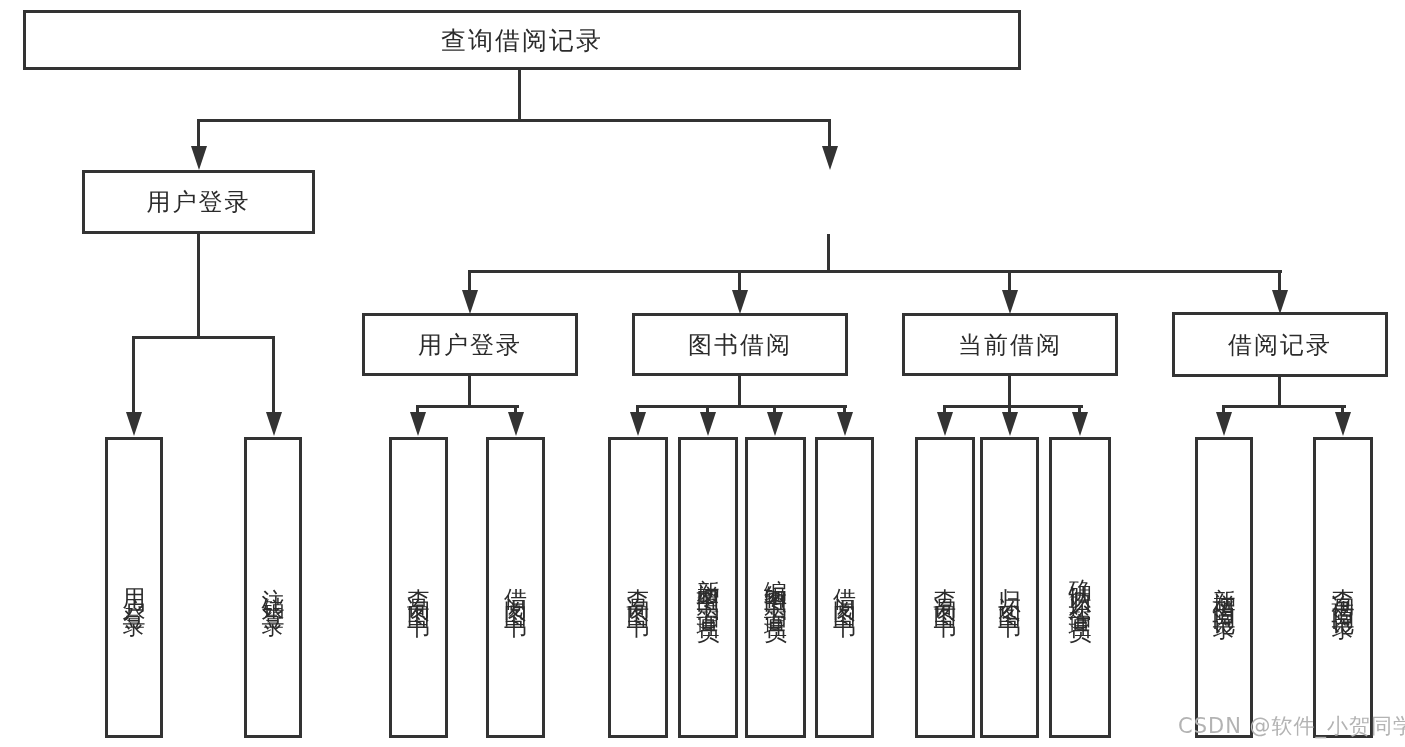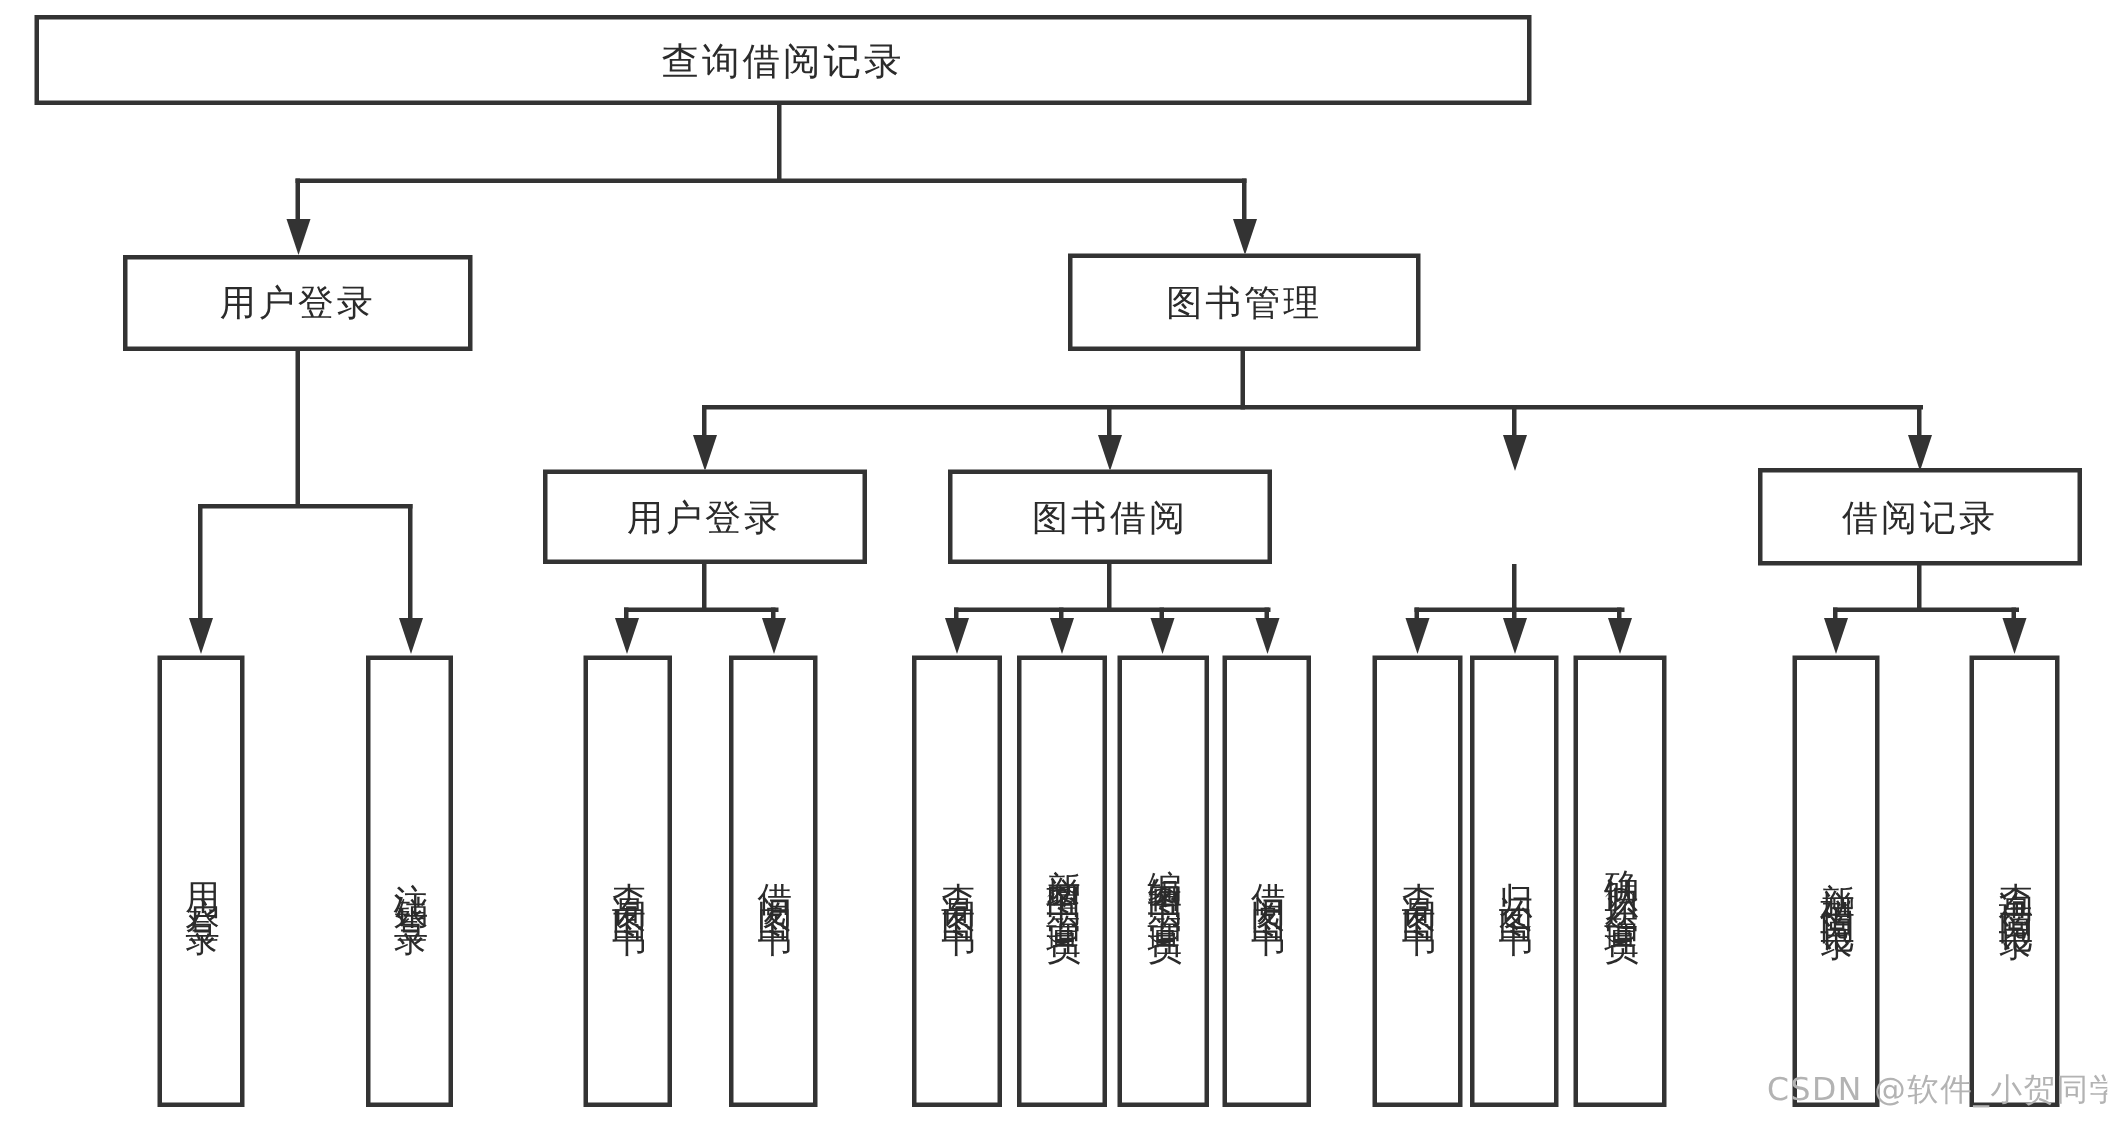--- a/index.html
+++ b/index.html
@@ -59,23 +59,20 @@
   <div class="line" style="left:518px;top:70px;width:3px;height:51px;"></div>
   <div class="line" style="left:197px;top:119px;width:634px;height:3px;"></div>
   <div class="line" style="left:197px;top:119px;width:3px;height:29px;"></div>
   <div class="line" style="left:828px;top:119px;width:3px;height:29px;"></div>
   <div class="arrow" style="left:191px;top:146px;"></div>
   <div class="arrow" style="left:822px;top:146px;"></div>
 
   <div class="box" style="left:82px;top:170px;width:233px;height:64px;">
     <span class="hlabel">用户登录</span>
   </div>
-  <div class="box" style="left:712px;top:169px;width:235px;height:65px;">
-    <span class="hlabel">图书管理</span>
-  </div>
 
   <div class="line" style="left:197px;top:234px;width:3px;height:104px;"></div>
   <div class="line" style="left:132px;top:336px;width:143px;height:3px;"></div>
   <div class="line" style="left:132px;top:336px;width:3px;height:78px;"></div>
   <div class="line" style="left:272px;top:336px;width:3px;height:78px;"></div>
   <div class="arrow" style="left:126px;top:412px;"></div>
   <div class="arrow" style="left:266px;top:412px;"></div>
 
   <div class="line" style="left:827px;top:234px;width:3px;height:39px;"></div>
   <div class="line" style="left:468px;top:270px;width:814px;height:3px;"></div>
@@ -86,20 +83,23 @@
   <div class="arrow" style="left:462px;top:290px;"></div>
   <div class="arrow" style="left:732px;top:290px;"></div>
   <div class="arrow" style="left:1002px;top:290px;"></div>
   <div class="arrow" style="left:1272px;top:290px;"></div>
 
   <div class="box" style="left:362px;top:313px;width:216px;height:63px;">
     <span class="hlabel">用户登录</span>
   </div>
   <div class="box" style="left:632px;top:313px;width:216px;height:63px;">
     <span class="hlabel">图书借阅</span>
+  </div>
+  <div class="box" style="left:902px;top:313px;width:216px;height:63px;">
+    <span class="hlabel">当前借阅</span>
   </div>
   <div class="box" style="left:1172px;top:312px;width:216px;height:65px;">
     <span class="hlabel">借阅记录</span>
   </div>
 
   <div class="line" style="left:468px;top:376px;width:3px;height:31px;"></div>
   <div class="line" style="left:416px;top:405px;width:103px;height:3px;"></div>
   <div class="line" style="left:416px;top:405px;width:3px;height:10px;"></div>
   <div class="line" style="left:514px;top:405px;width:3px;height:10px;"></div>
   <div class="arrow" style="left:410px;top:412px;"></div>

